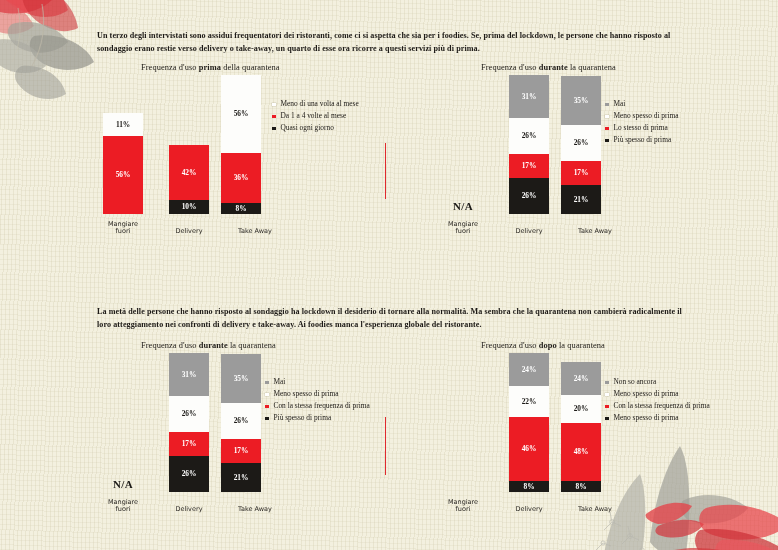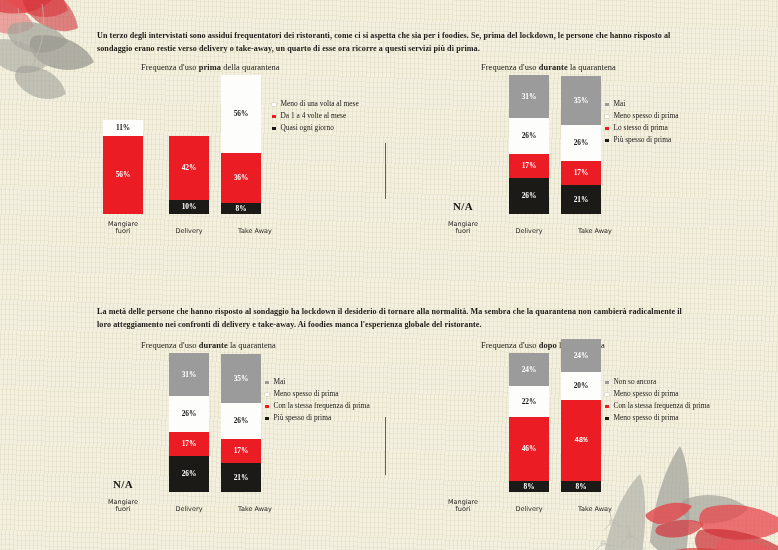--- a/index.html
+++ b/index.html
@@ -209,33 +209,33 @@
   <p class="intro" id="intro-top">Un terzo degli intervistati sono assidui frequentatori dei ristoranti, come ci si aspetta che sia per i foodies. Se, prima del lockdown, le persone che hanno risposto al sondaggio erano restie verso delivery o take-away, un quarto di esse ora ricorre a questi servizi più di prima.</p>
   <p class="intro" id="intro-bottom">La metà delle persone che hanno risposto al sondaggio ha lockdown il desiderio di tornare alla normalità. Ma sembra che la quarantena non cambierà radicalmente il loro atteggiamento nei confronti di delivery e take-away. Ai foodies manca l'esperienza globale del ristorante.</p>
 
   <div class="vsep" id="vsep-top"></div>
   <div class="vsep" id="vsep-bottom"></div>
 
   <div class="chart" id="chart-1">
       <div class="chart-title"><span>Frequenza d'uso </span><b>prima</b><span> della quarantena</span></div>
       <div class="plot">
         <div class="col c0">
-          <div class="seg white" style="height: 16px;">
+          <div class="seg white" style="height: 23px;">
             <span>11%</span>
           </div>
           <div class="seg red" style="height: 77.84px;">
             <span>56%</span>
           </div>
         </div>
         <div class="xlabel c0">
           <div>Mangiare</div>
           <div>fuori</div>
         </div>
         <div class="col c1">
-          <div class="seg red" style="height: 64px;">
+          <div class="seg red" style="height: 55px;">
             <span>42%</span>
           </div>
           <div class="seg black" style="height: 13.9px;">
             <span>10%</span>
           </div>
         </div>
         <div class="xlabel c1">
           <div>Delivery</div>
         </div>
         <div class="col c2">
@@ -416,21 +416,21 @@
         <div class="xlabel c1">
           <div>Delivery</div>
         </div>
         <div class="col c2">
           <div class="seg gray" style="height: 33.36px;">
             <span>24%</span>
           </div>
           <div class="seg white" style="height: 27.8px;">
             <span>20%</span>
           </div>
-          <div class="seg red" style="height: 81px; font-family: Liberation Mono, monospace;">
+          <div class="seg red" style="height: 58px;">
             <span>48%</span>
           </div>
           <div class="seg black" style="height: 11.12px;">
             <span>8%</span>
           </div>
         </div>
         <div class="xlabel c2">
           <div>Take Away</div>
         </div>
         <div class="legend wide">

